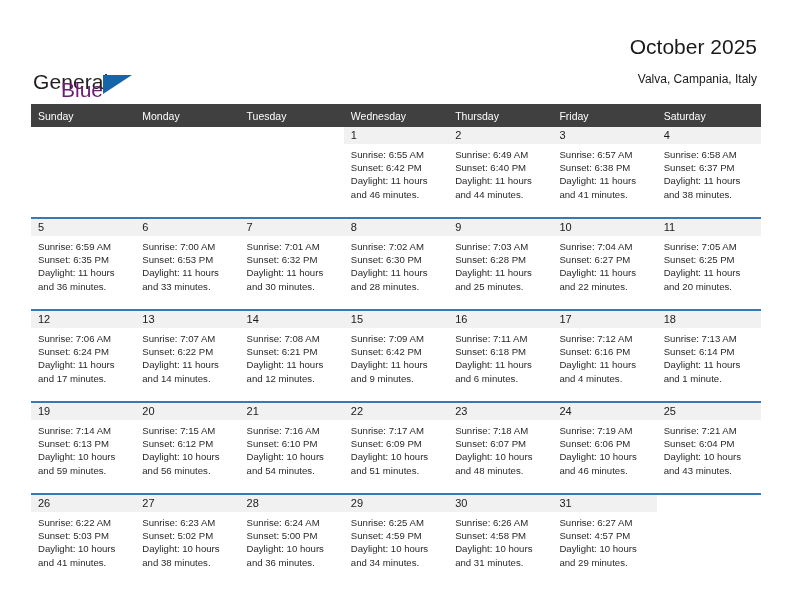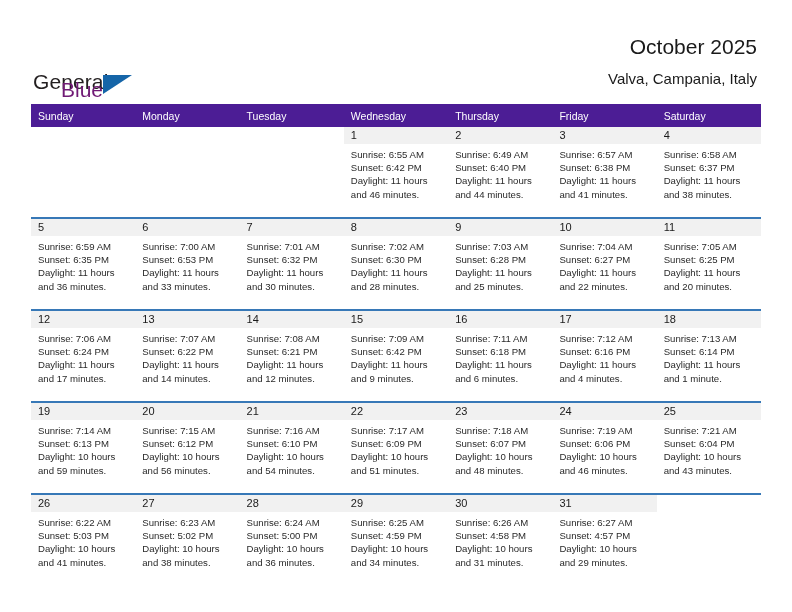--- a/index.html
+++ b/index.html
@@ -69,38 +69,38 @@
     top: 32px;
     text-align: right;
   }
   .cal-title {
     font-size: 21px;
     color: #1a1a1a;
     line-height: 30px;
     white-space: nowrap;
   }
   .cal-subtitle {
-    font-size: 15px;
+    font-size: 12px;
     color: #1a1a1a;
     line-height: 20px;
     margin-top: 7px;
     white-space: nowrap;
   }
 
   
   .calendar {
     position: absolute;
     left: 31px;
     top: 104px;
     width: 730px;
     border-collapse: collapse;
     table-layout: fixed;
   }
   .calendar th {
-    background: #4c1d95;
+    background: #404040;
     color: #ffffff;
     font-size: 10.5px;
     font-weight: normal;
     text-align: left;
     padding: 5px 0 5px 7px;
     height: 13px;
     border: none;
   }
   .calendar td {
     vertical-align: top;

